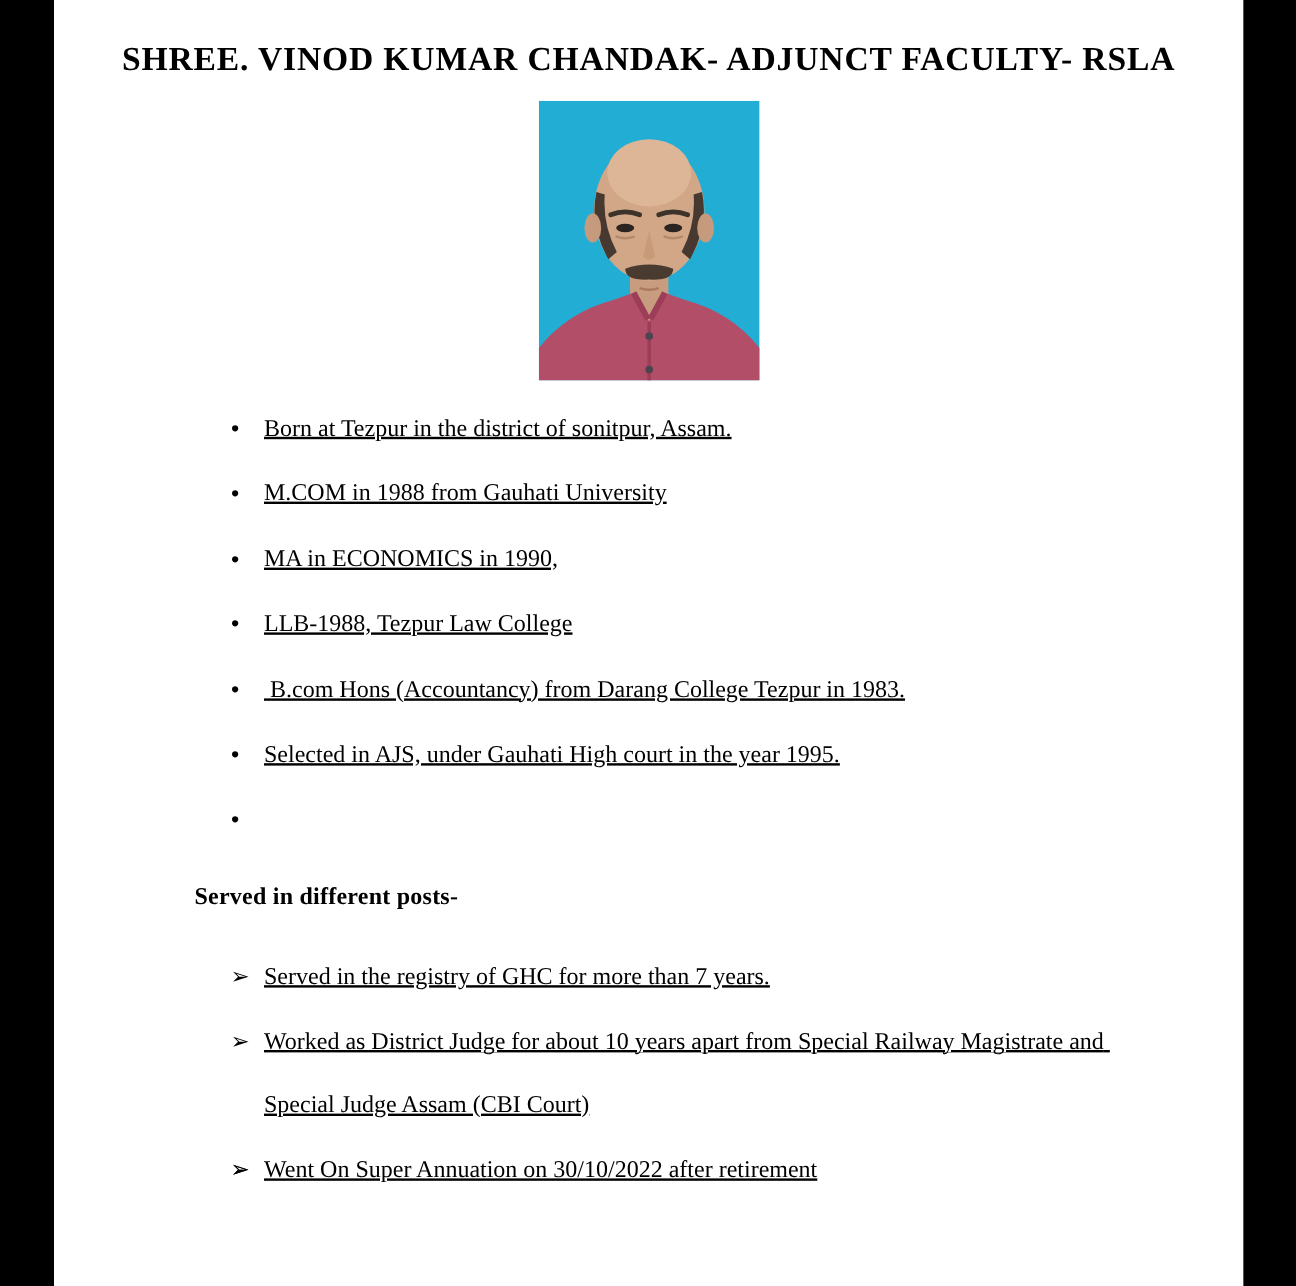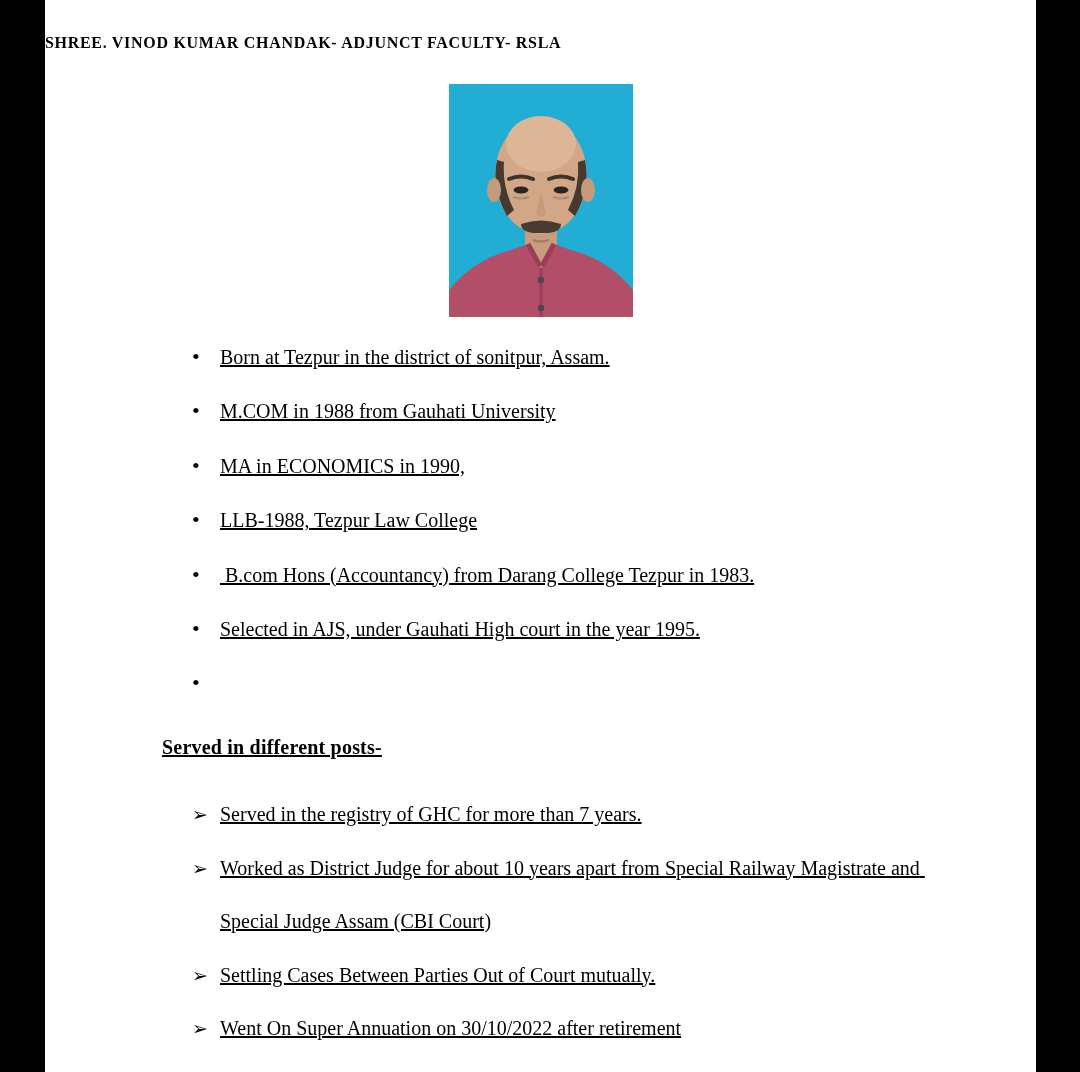--- a/index.html
+++ b/index.html
@@ -33,21 +33,22 @@
     height: 1072px;
     background: #ffffff;
   }
 
   .doc-title {
     position: absolute;
     top: 34px;
     left: 0;
     width: 100%;
     margin: 0;
-    font-size: 16px;
+    text-align: center;
+    font-size: 28px;
     font-weight: bold;
     letter-spacing: 0.7px;
     white-space: nowrap;
   }
 
   .photo-frame {
     position: absolute;
     left: 404px;
     top: 84px;
     width: 184px;
@@ -87,21 +88,20 @@
   .profile-list .item-text { white-space: pre; }
 
   .section-heading {
     position: absolute;
     left: 117px;
     top: 736px;
     margin: 0;
     font-size: 20px;
     font-weight: bold;
     letter-spacing: 0.2px;
-    text-decoration: underline;
   }
 </style>
 </head>
 <body>
 
 <div class="black-bar left"></div>
 <div class="black-bar right"></div>
 
 <div class="page">
 
@@ -188,21 +188,20 @@
     <li>
       <span class="marker">➢</span>
       <span class="item-text">Served in the registry of GHC for more than 7 years.</span>
     </li>
     <li>
       <span class="marker">➢</span>
       <span class="item-text">Worked as District Judge for about 10 years apart from Special Railway Magistrate and Special Judge Assam (CBI Court)</span>
     </li>
     <li>
       <span class="marker">➢</span>
-      <span class="item-text">Settling Cases Between Parties Out of Court mutually.</span>
     </li>
     <li>
       <span class="marker">➢</span>
       <span class="item-text">Went On Super Annuation on 30/10/2022 after retirement</span>
     </li>
   </ul>
 
 </div>
 
 </body></html>

